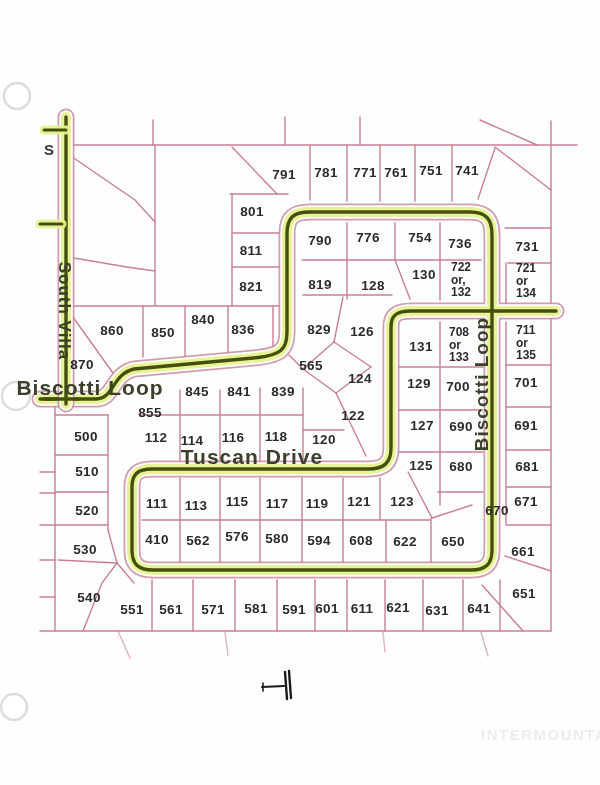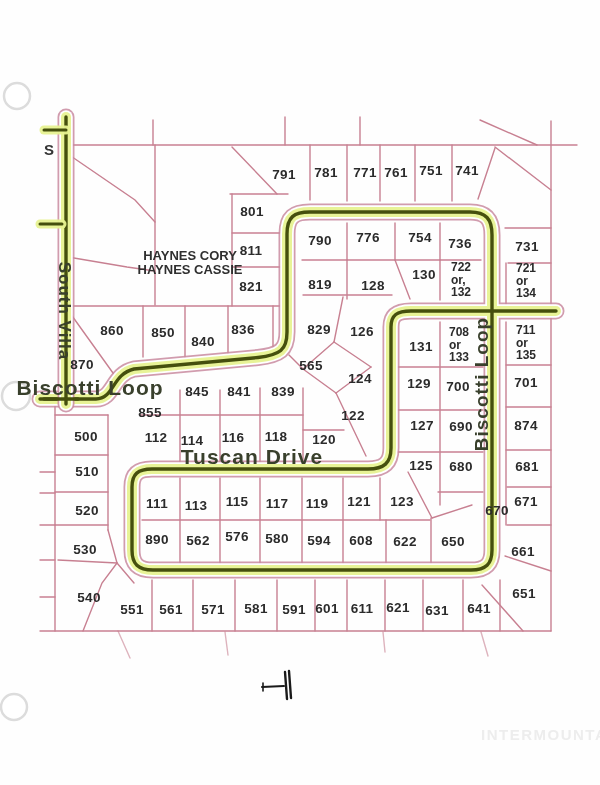--- a/index.html
+++ b/index.html
@@ -224,38 +224,38 @@
       <span class="lot" style="left: 320px; top: 240px;">790</span>
       <span class="lot" style="left: 368px; top: 237px;">776</span>
       <span class="lot" style="left: 420px; top: 237px;">754</span>
       <span class="lot" style="left: 460px; top: 243px;">736</span>
       <span class="lot" style="left: 320px; top: 284px;">819</span>
       <span class="lot" style="left: 373px; top: 285px;">128</span>
       <span class="lot" style="left: 424px; top: 274px;">130</span>
       <span class="lot" style="left: 527px; top: 246px;">731</span>
       <span class="lot" style="left: 112px; top: 330px;">860</span>
       <span class="lot" style="left: 163px; top: 332px;">850</span>
-      <span class="lot" style="left: 203px; top: 341px;">840</span>
+      <span class="lot" style="left: 203px; top: 319px;">840</span>
       <span class="lot" style="left: 243px; top: 329px;">836</span>
       <span class="lot" style="left: 82px; top: 364px;">870</span>
       <span class="lot" style="left: 319px; top: 329px;">829</span>
       <span class="lot" style="left: 362px; top: 331px;">126</span>
       <span class="lot" style="left: 311px; top: 365px;">565</span>
       <span class="lot" style="left: 360px; top: 378px;">124</span>
       <span class="lot" style="left: 353px; top: 415px;">122</span>
       <span class="lot" style="left: 324px; top: 439px;">120</span>
       <span class="lot" style="left: 421px; top: 346px;">131</span>
       <span class="lot" style="left: 419px; top: 383px;">129</span>
       <span class="lot" style="left: 458px; top: 386px;">700</span>
       <span class="lot" style="left: 422px; top: 425px;">127</span>
       <span class="lot" style="left: 461px; top: 426px;">690</span>
       <span class="lot" style="left: 421px; top: 465px;">125</span>
       <span class="lot" style="left: 461px; top: 466px;">680</span>
       <span class="lot" style="left: 526px; top: 382px;">701</span>
-      <span class="lot" style="left: 526px; top: 425px;">874</span>
+      <span class="lot" style="left: 526px; top: 425px;">691</span>
       <span class="lot" style="left: 527px; top: 466px;">681</span>
       <span class="lot" style="left: 526px; top: 501px;">671</span>
       <span class="lot" style="left: 523px; top: 551px;">661</span>
       <span class="lot" style="left: 524px; top: 593px;">651</span>
       <span class="lot" style="left: 150px; top: 396px; margin-top: 16px;">855</span>
       <span class="lot" style="left: 197px; top: 391px;">845</span>
       <span class="lot" style="left: 239px; top: 391px;">841</span>
       <span class="lot" style="left: 283px; top: 391px;">839</span>
       <span class="lot" style="left: 156px; top: 437px;">112</span>
       <span class="lot" style="left: 192px; top: 440px;">114</span>
@@ -267,21 +267,21 @@
       <span class="lot" style="left: 85px; top: 549px;">530</span>
       <span class="lot" style="left: 89px; top: 597px;">540</span>
       <span class="lot" style="left: 157px; top: 503px;">111</span>
       <span class="lot" style="left: 196px; top: 505px;">113</span>
       <span class="lot" style="left: 237px; top: 501px;">115</span>
       <span class="lot" style="left: 277px; top: 503px;">117</span>
       <span class="lot" style="left: 317px; top: 503px;">119</span>
       <span class="lot" style="left: 359px; top: 501px;">121</span>
       <span class="lot" style="left: 402px; top: 501px;">123</span>
       <span class="lot" style="left: 461px; top: 510px; margin-left: 36px;">670</span>
-      <span class="lot" style="left: 157px; top: 539px;">890</span>
+      <span class="lot" style="left: 157px; top: 539px;">410</span>
       <span class="lot" style="left: 198px; top: 540px;">562</span>
       <span class="lot" style="left: 237px; top: 536px;">576</span>
       <span class="lot" style="left: 277px; top: 538px;">580</span>
       <span class="lot" style="left: 319px; top: 540px;">594</span>
       <span class="lot" style="left: 361px; top: 540px;">608</span>
       <span class="lot" style="left: 405px; top: 541px;">622</span>
       <span class="lot" style="left: 453px; top: 541px;">650</span>
       <span class="lot" style="left: 132px; top: 609px;">551</span>
       <span class="lot" style="left: 171px; top: 609px;">561</span>
       <span class="lot" style="left: 213px; top: 609px;">571</span>
@@ -306,19 +306,15 @@
 135</span>
       <span class="street" style="left: 64px; top: 311px; font-size: 17px; transform: translate(-50%, -50%) rotate(90deg);">South Villa</span>
       <span class="street" style="left: 90px; top: 388px; font-size: 21px; transform: translate(-50%, -50%) rotate(0deg);">Biscotti Loop</span>
       <span class="street" style="left: 252px; top: 457px; font-size: 21px; transform: translate(-50%, -50%) rotate(0deg);">Tuscan Drive</span>
       <span class="street" style="left: 482px; top: 384px; font-size: 19px; transform: translate(-50%, -50%) rotate(-90deg);">Biscotti Loop</span>
     </div>
 
   <span class="edge-letter">S</span>
 
 
-  <div class="owner">
-    <div>HAYNES CORY</div>
-    <div>HAYNES CASSIE</div>
-  </div>
 
   <div class="watermark">INTERMOUNTAIN</div>
 </div>
 
 </body></html>

